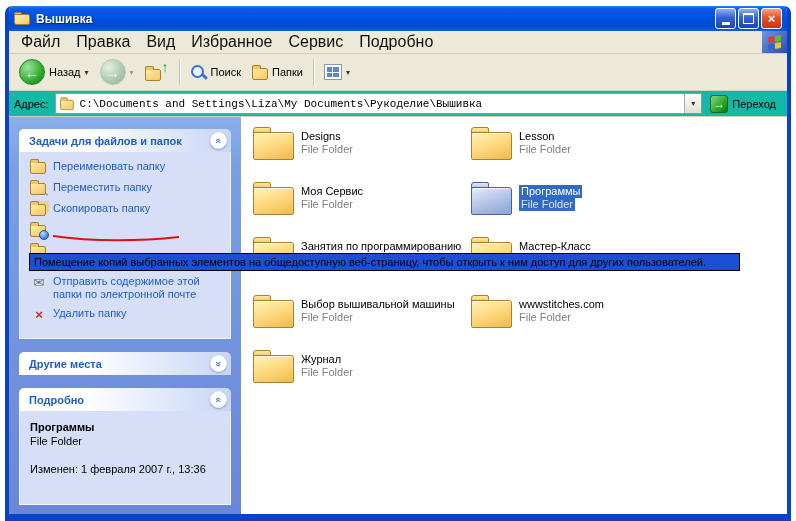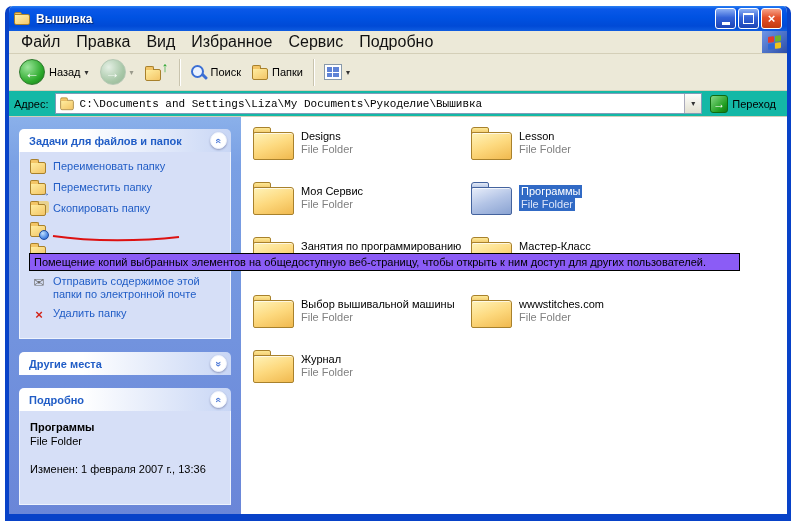--- a/index.html
+++ b/index.html
@@ -122,21 +122,21 @@
   .folder-lg.selected .tab { background:linear-gradient(#e3eaf7,#a9bce0); border-color:#44639e; }
   .folder-lg.selected .fbody { background:linear-gradient(160deg,#e8eefa,#b3c4e6 50%,#8aa3d2); border-color:#44639e; }
   .file-label { padding-top:3px; font-size:11px; line-height:13px; }
   .file-name { color:#000; white-space:nowrap; }
   .file-type { color:#808080; white-space:nowrap; }
   .file-label.sel .file-name { background:#316AC5; color:#fff; width:fit-content; padding:0 2px; }
   .file-label.sel .file-type { background:#316AC5; color:#dbe4f9; width:fit-content; padding:0 2px; }
 
   
   .tooltip { position:absolute; left:20px; top:136px; width:711px; height:18px; z-index:50;
-    background:#8b5cf6; border:1px solid #000; font-size:11px; line-height:16px; padding:0 4px;
+    background:#1d4ed8; border:1px solid #000; font-size:11px; line-height:16px; padding:0 4px;
     white-space:nowrap; overflow:hidden; color:#000; }
 </style>
 </head>
 <body>
 
 <div class="screen">
   <div class="window">
 
     <div class="titlebar">
       <span class="title-icon">

